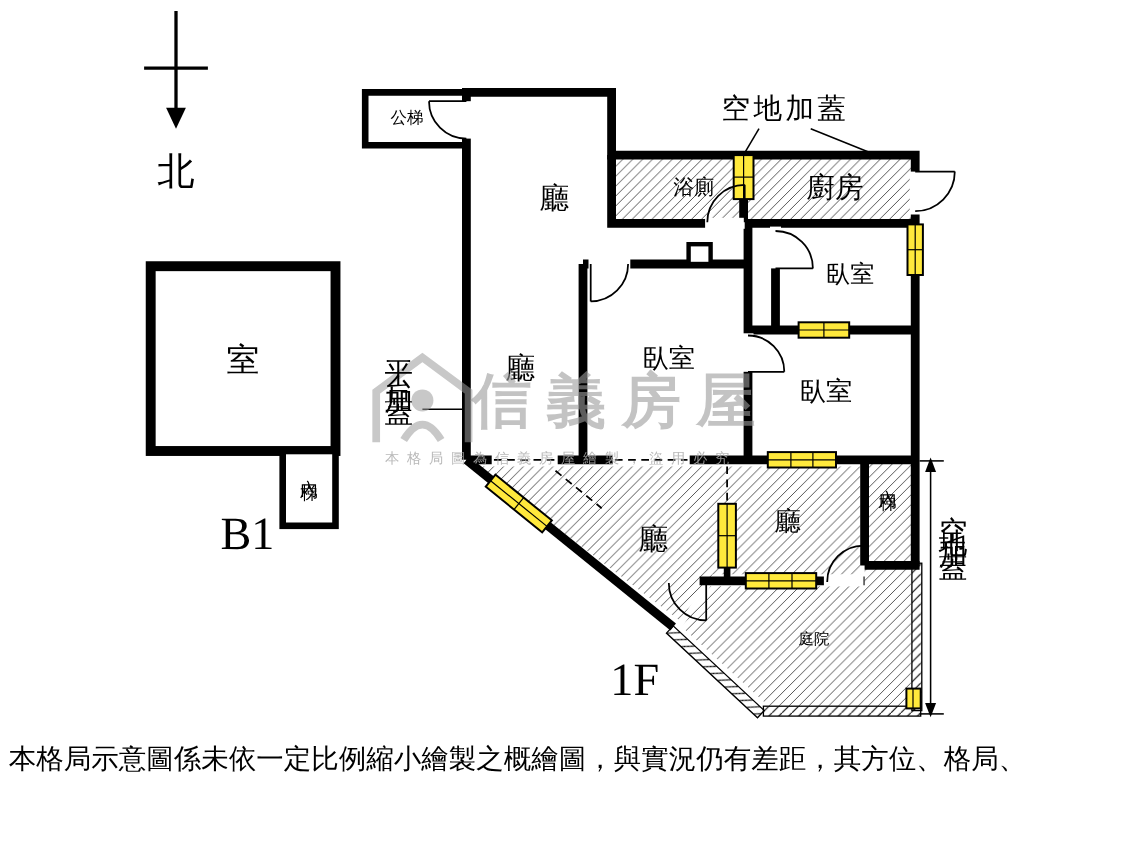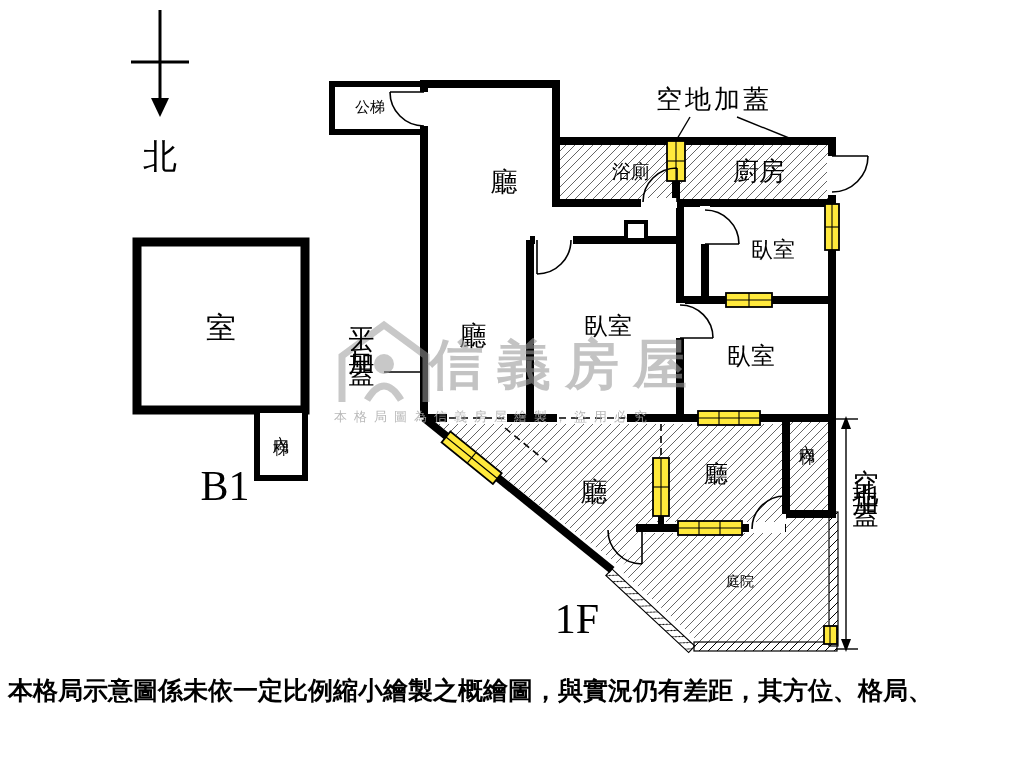--- a/index.html
+++ b/index.html
@@ -9,21 +9,21 @@
   svg.plan { position:absolute; left:0; top:0; }
   .lbl  { position:absolute; white-space:nowrap; line-height:1; transform:translate(-50%,-50%); }
   .vlbl { position:absolute; writing-mode:vertical-rl; text-orientation:upright; line-height:1; transform:translateX(-50%); }
   .serif { font-family:"Liberation Serif","DejaVu Serif",serif; }
   .wm-brand { color:#9c9c9c; opacity:.6; font-family:"DejaVu Serif",serif; font-weight:bold;
               letter-spacing:14px; filter:blur(.4px); }
   .wm-sub { position:absolute; color:#adadad; opacity:.85; font-size:13px; letter-spacing:7px;
             filter:blur(.7px); white-space:nowrap; }
   .disclaimer { position:absolute; left:8px; top:676px; width:1012px;
                 font-family:"Liberation Serif","DejaVu Serif",serif;
-                font-size:25px; line-height:1.18; color:#000;font-weight:bold; }
+                font-size:25px; line-height:1.18; color:#000; }
 </style>
 </head>
 <body>
 
 <div class="stage">
 
   <svg class="plan" width="1024" height="768" viewBox="0 0 1024 768">
     <defs>
       <pattern id="hatch" width="9" height="9" patternUnits="userSpaceOnUse">
         <path d="M 0 9 L 9 0" stroke="#555" stroke-width="0.9"></path>
@@ -192,19 +192,19 @@
   <div class="lbl" style="left:716px; top:474px; font-size:24px;">廳</div>
   <div class="vlbl" style="left:807px; top:432px; font-size:16px; letter-spacing:5px;">內梯</div>
   <div class="lbl" style="left:740px; top:581px; font-size:14px;">庭院</div>
   <div class="lbl serif" style="left:577px; top:619px; font-size:42px;">1F</div>
 
   <div class="lbl" style="left:714px; top:99px; font-size:26px; letter-spacing:3px;">空地加蓋</div>
   <div class="vlbl" style="left:362px; top:307px; font-size:26px; letter-spacing:11px;">平台加蓋</div>
   <div class="vlbl" style="left:866px; top:448px; font-size:26px; letter-spacing:11px;">空地加蓋</div>
 
   <div class="lbl wm-brand" style="left:565px; top:364px; font-size:54px;">信義房屋</div>
-  <div class="wm-sub" style="left:334px; top:408px;">本格局圖為信義房屋繪製，盜用必究</div>
+  <div class="wm-sub" style="left:350px; top:408px;">本格局圖為信義房屋繪製，盜用必究</div>
 
   <div class="disclaimer">
     <p>本格局示意圖係未依一定比例縮小繪製之概繪圖，與實況仍有差距，其方位、格局、</p>
   </div>
 
 </div>
 
 </body></html>

